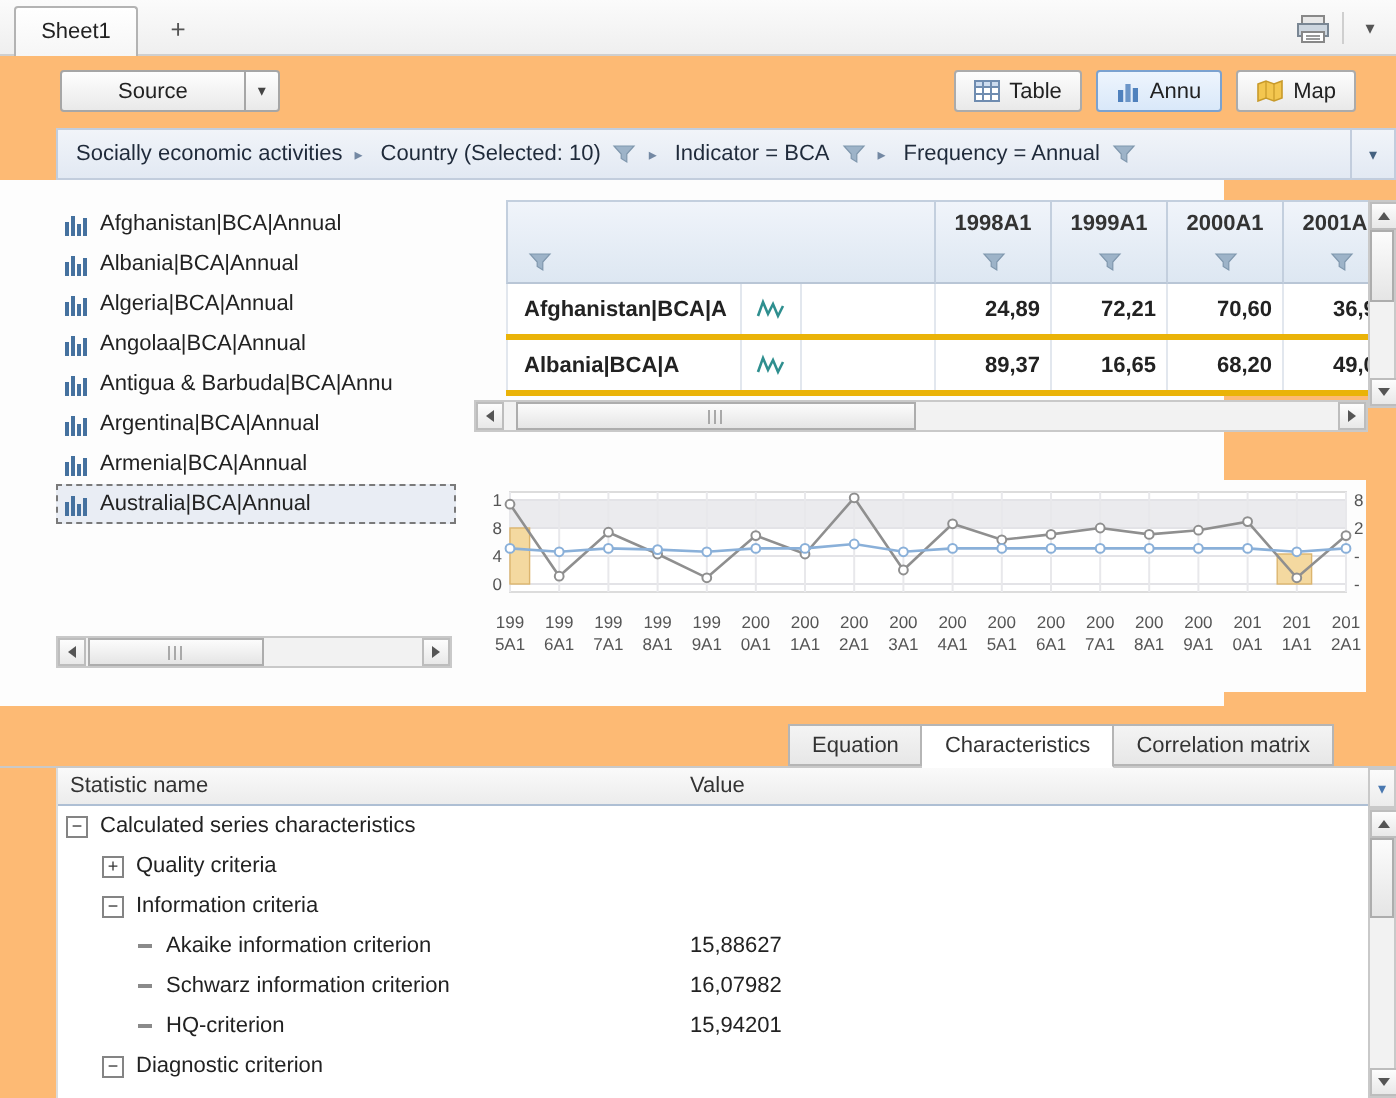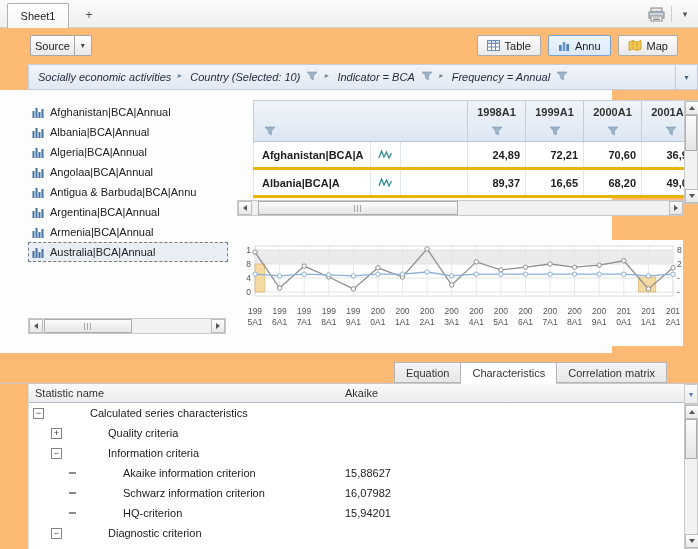--- a/index.html
+++ b/index.html
@@ -14,34 +14,34 @@
                background:linear-gradient(#ffffff,#f6f6f6); border:1px solid #b3b3b3; border-bottom:none;
                border-radius:2px 2px 0 0; display:flex; align-items:center; justify-content:center; }
   .add-tab { position:absolute; left:80px; top:6px; width:18px; height:17px; font-size:13px; color:#555;
              display:flex; align-items:center; justify-content:center; cursor:default; }
   .tabbar-right { position:absolute; right:6px; top:5px; height:18px; display:flex; align-items:center; gap:6px; }
   .vdiv { width:1px; height:16px; background:#cfcfcf; }
   .dd-glyph { font-size:9px; color:#555; width:14px; text-align:center; }
 
   
   .src-btn { position:absolute; left:30px; top:35px; height:21px; display:flex; }
-  .src-main { padding:0 4px; display:flex; align-items:center; background:linear-gradient(#fefefe,#e9e9e9);
+  .src-main { padding:0 28px; display:flex; align-items:center; background:linear-gradient(#fefefe,#e9e9e9);
               border:1px solid #a6a6a6; border-radius:2px 0 0 2px; }
   .src-arrow { width:17px; display:flex; align-items:center; justify-content:center; font-size:8px; color:#444;
                background:linear-gradient(#fefefe,#e9e9e9); border:1px solid #a6a6a6; border-left:none; border-radius:0 2px 2px 0; }
   .view-btns { position:absolute; right:20px; top:35px; display:flex; gap:7px; }
   .vbtn { height:21px; padding:0 9px; display:flex; align-items:center; gap:5px;
           background:linear-gradient(#fdfdfd,#e9e9e9); border:1px solid #ababab; border-radius:2px; }
   .vbtn.active { background:linear-gradient(#eef5fd,#d9e8f9); border-color:#7ba2d0; }
 
   
   .filterbar { position:absolute; left:28px; top:64px; width:670px; height:26px;
                background:linear-gradient(#f1f4f9,#e2e9f3); border:1px solid #c2cddd;
                display:flex; align-items:center; padding-left:9px; }
-  .fitem { display:flex; align-items:flex-start; gap:6px; margin-right:9px; color:#1f2a3a; white-space:nowrap;font-style:italic; }
+  .fitem { display:flex; align-items:center; gap:6px; margin-right:9px; color:#1f2a3a; white-space:nowrap; }
   .crumb-arrow { font-size:8px; color:#7388a3; }
   .fb-dd { position:absolute; right:0; top:0; width:22px; height:24px; border-left:1px solid #c2cddd;
            display:flex; align-items:center; justify-content:center; font-size:8px; color:#44617f; }
   .funnel { display:inline-flex; line-height:0; }
 
   
   .main { position:absolute; left:0; top:90px; width:612px; height:263px; background:#fdfdfd; }
 
   .tree { position:absolute; left:28px; top:12px; width:200px; }
   .tree-item { height:20px; display:flex; align-items:center; gap:5px; padding:0 3px;
@@ -107,21 +107,21 @@
   .sh-name { width:312px; padding-left:6px; display:flex; align-items:center; }
   .sh-value { flex:1; padding-left:4px; display:flex; align-items:center; }
   .stat-row { height:20px; display:flex; align-items:center; position:relative; background:#fff; }
   .stat-row.lvl0 { padding-left:4px; }
   .stat-row.lvl1 { padding-left:22px; }
   .stat-row.lvl2 { padding-left:40px; }
   .expander { width:11px; height:11px; border:1px solid #848484; background:#fff; display:inline-flex;
               align-items:center; justify-content:center; font-size:9px; line-height:9px; margin-right:6px;
               color:#333; flex:0 0 auto; }
   .leaf-dash { width:7px; height:2px; background:#8a8a8a; margin-right:7px; flex:0 0 auto; }
-  .stat-label { white-space:nowrap;margin-left:40px; }
+  .stat-label { white-space:nowrap; }
   .stat-value { position:absolute; left:316px; }
   .stats-dd { position:absolute; left:684px; top:384px; width:14px; height:20px;
               background:linear-gradient(#fbfbfb,#ececec); border:1px solid #c9c9c9;
               display:flex; align-items:center; justify-content:center; font-size:8px; color:#4a78b0; }
   .stats-vscroll { left:684px; top:404px; width:14px; height:145px; }
 </style>
 </head>
 <body>
 
 <div class="app">
@@ -529,21 +529,21 @@
   <div class="stats-topline"></div>
   <div class="btabs">
     <div class="btab">Equation</div>
     <div class="btab active">Characteristics</div>
     <div class="btab">Correlation matrix</div>
   </div>
 
   <div class="stats">
     <div class="stats-header">
       <div class="sh-name">Statistic name</div>
-      <div class="sh-value">Akaike</div>
+      <div class="sh-value">Value</div>
     </div>
     <div class="stats-body">
         <div class="stat-row lvl0">
           <span class="expander">−</span>
           <span class="stat-label">Calculated series characteristics</span>
         </div>
         <div class="stat-row lvl1">
           <span class="expander">+</span>
           <span class="stat-label">Quality criteria</span>
         </div>

